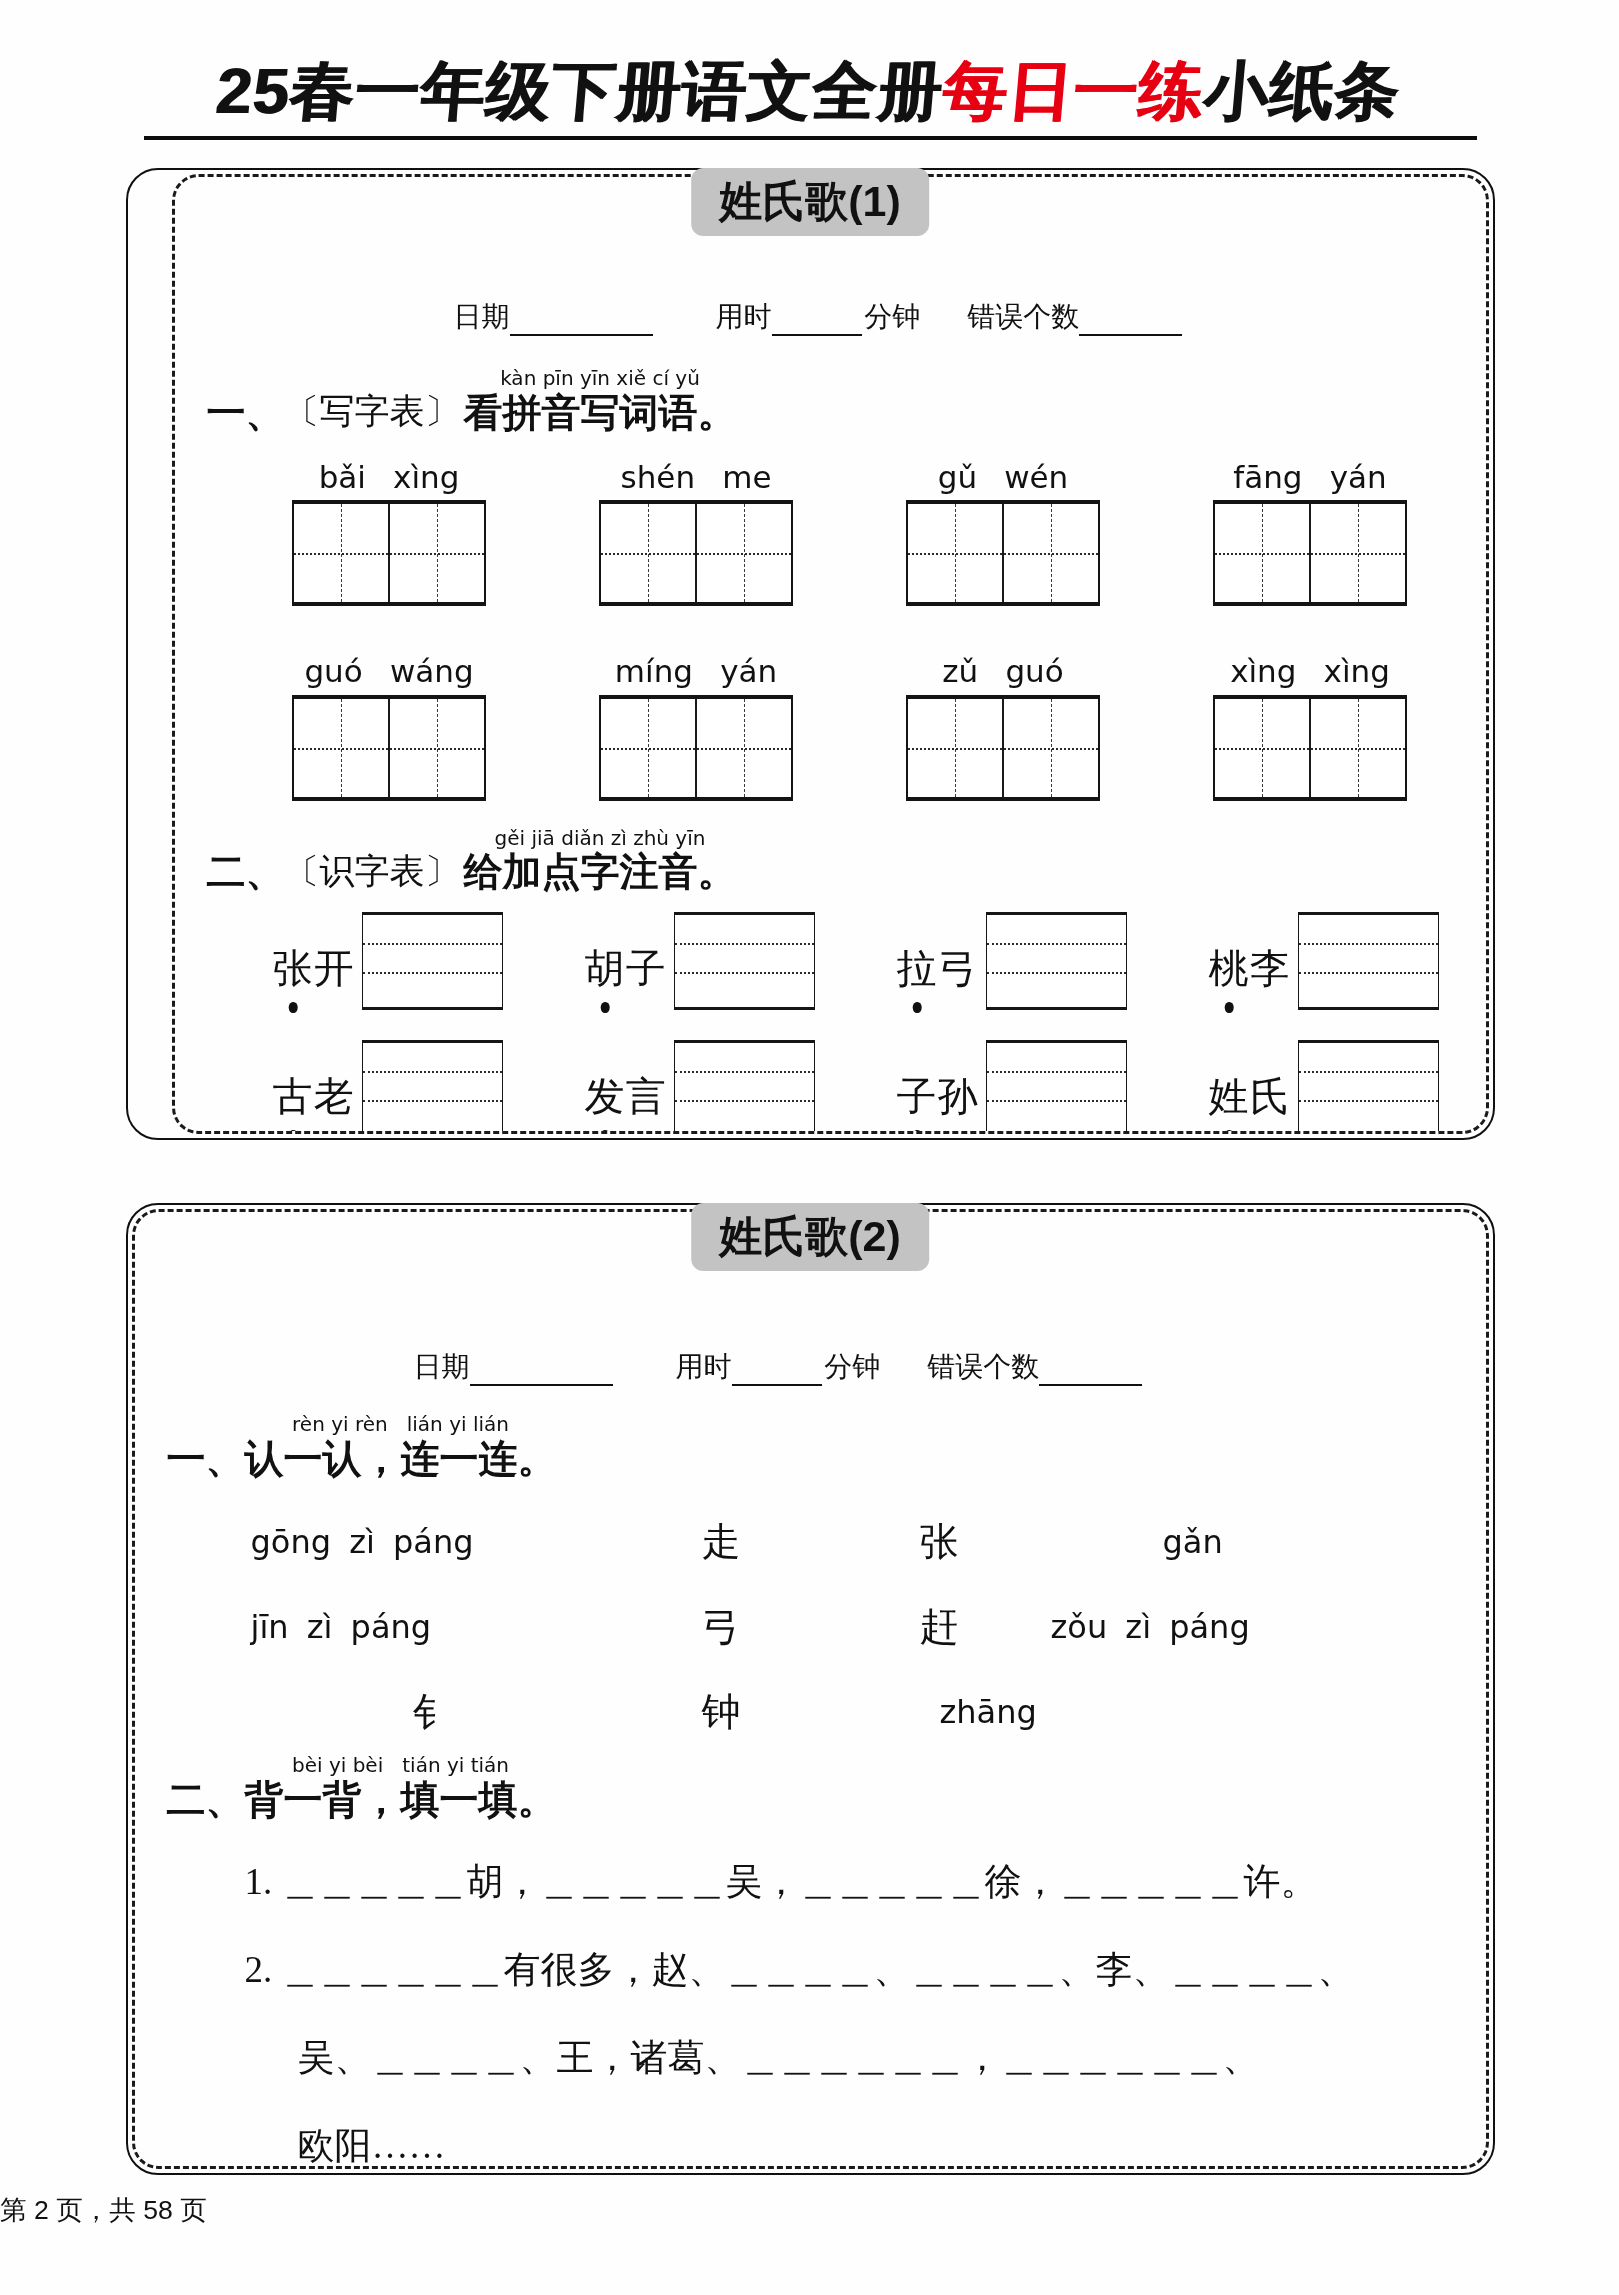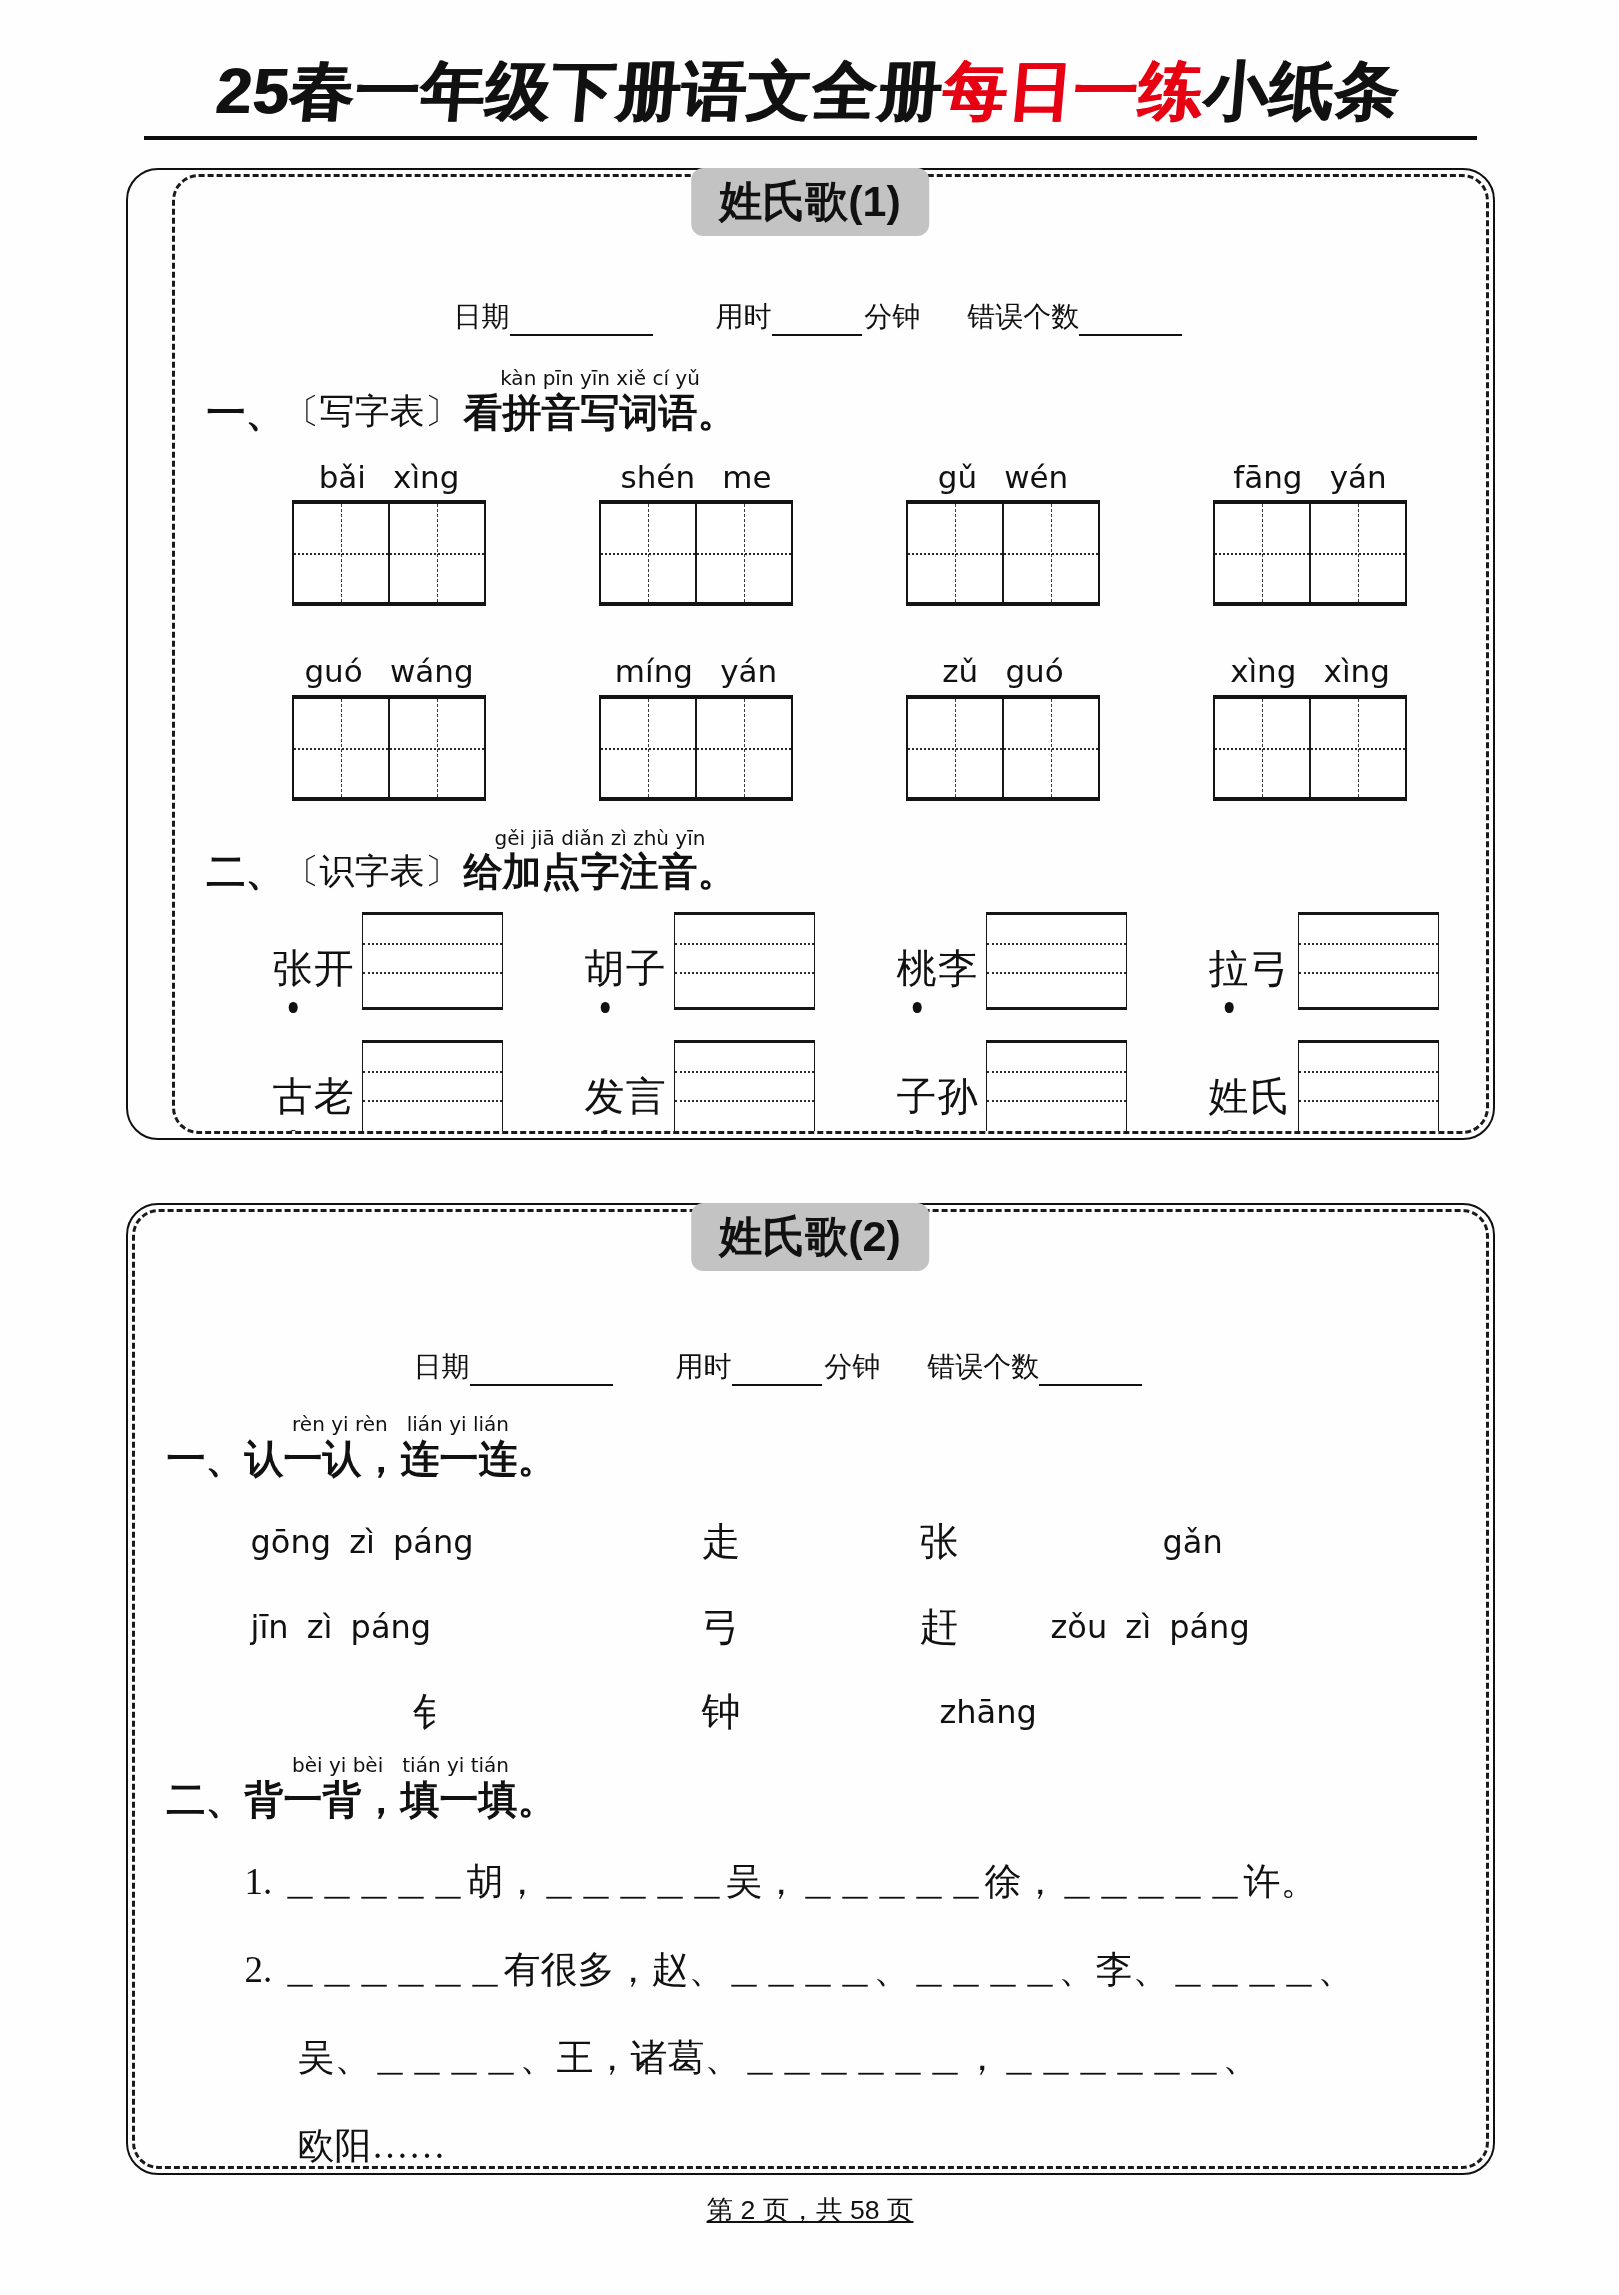--- a/index.html
+++ b/index.html
@@ -64,21 +64,21 @@
   .mleft{font-size:32px;font-family:"DejaVu Sans",sans-serif;word-spacing:8px;}
   .mchar{font-size:39px;font-family:"Liberation Serif",serif;justify-self:center;}
   .mright{font-size:32px;font-family:"DejaVu Sans",sans-serif;padding-left:112px;}
   
   .fill-line{font-size:37px;font-family:"Liberation Serif",serif;line-height:47px;
              margin:0 0 41px 110px;white-space:nowrap;}
   .fill-first{margin-top:37px;}
   .cont{margin-left:163px;}
   .fill-last{margin-bottom:0;}
   
-  .footer{margin-top:17.3px;text-align:center;font-size:26.6px;text-decoration:underline;}
+  .footer{margin-top:17.3px;font-size:26.6px;}
 </style>
 </head>
 <body>
 
 <div class="page">
 
   <h1 class="title"><span>25春一年级下册语文全册</span><span class="red">每日一练</span><span>小纸条</span></h1>
   <div class="title-rule"></div>
 
   <section class="card card1">
@@ -166,25 +166,25 @@
       <div class="cols4b ansrowA">
         <div class="ansitem">
           <span class="dword"><span class="d1">张</span><span>开</span></span>
           <div class="sixian"></div>
         </div>
         <div class="ansitem">
           <span class="dword"><span class="d1">胡</span><span>子</span></span>
           <div class="sixian"></div>
         </div>
         <div class="ansitem">
+          <span class="dword"><span class="d1">拉</span><span>弓</span></span>
+          <div class="sixian"></div>
+        </div>
+        <div class="ansitem">
           <span class="dword"><span class="d1">桃</span><span>李</span></span>
-          <div class="sixian"></div>
-        </div>
-        <div class="ansitem">
-          <span class="dword"><span class="d1">拉</span><span>弓</span></span>
           <div class="sixian"></div>
         </div>
       </div>
 
       <div class="cols4b ansrowB">
         <div class="ansitem">
           <span class="dword"><span class="d1">古</span><span>老</span></span>
           <div class="sixian"></div>
         </div>
         <div class="ansitem">

